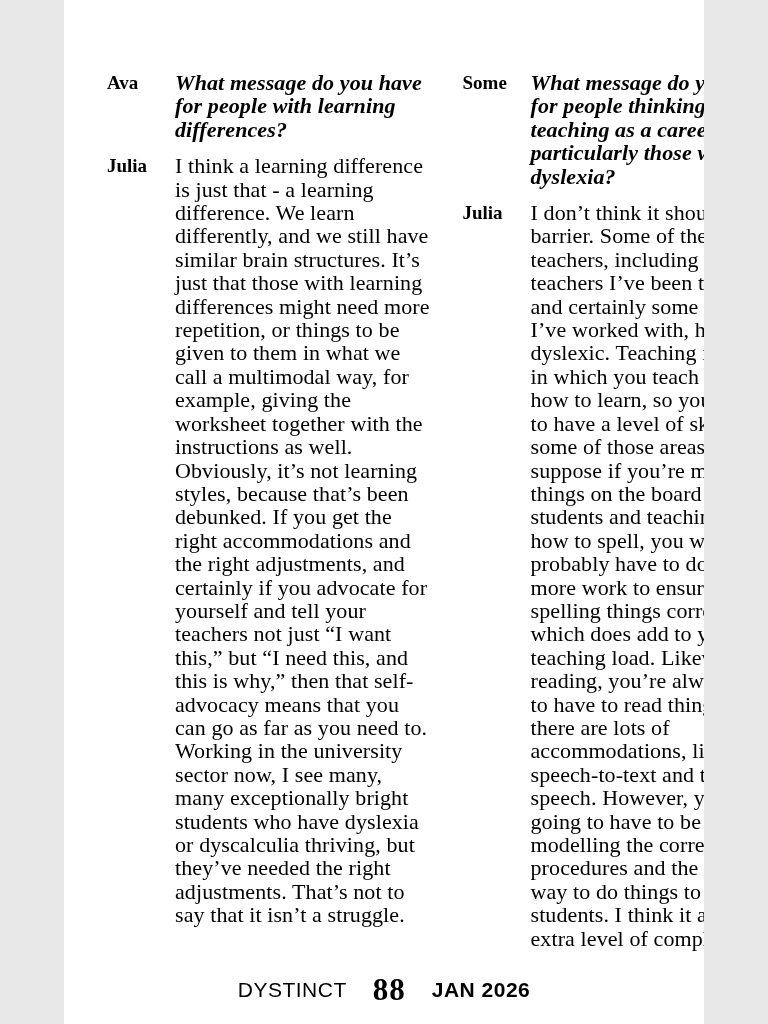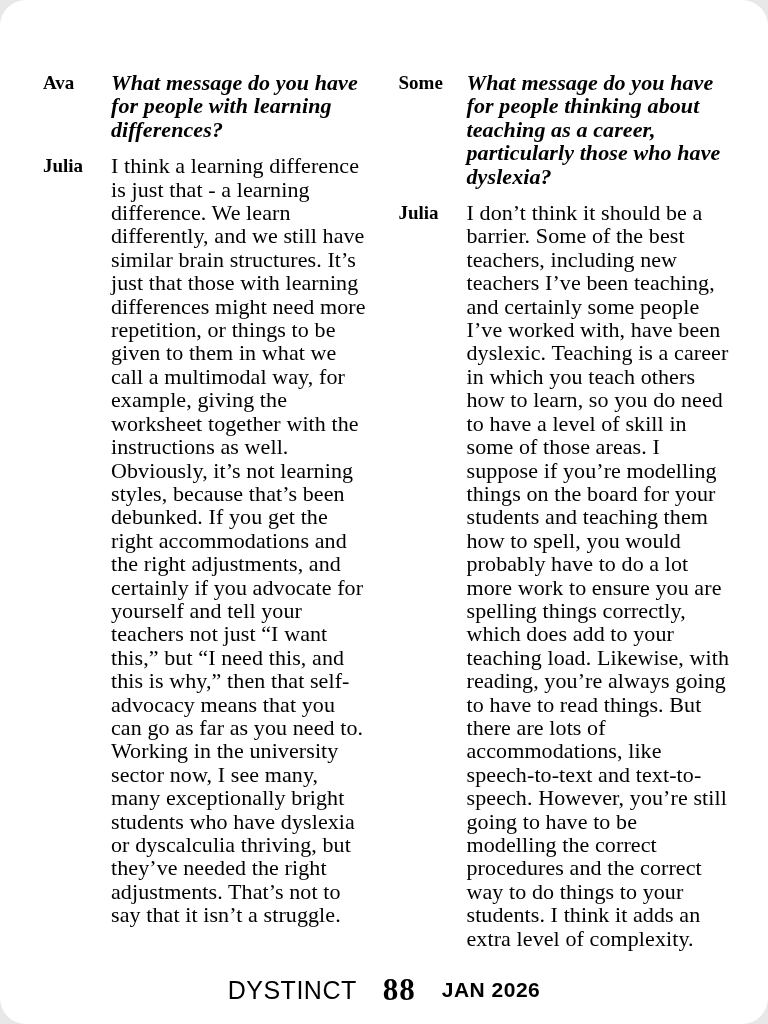--- a/index.html
+++ b/index.html
@@ -1,26 +1,25 @@
 <!DOCTYPE html>
 <html><head>
 <meta charset="utf-8">
 <style>
   * { margin: 0; padding: 0; box-sizing: border-box; }
   html, body { background: #e8e8e8; }
   .page {
     position: relative;
-    width: 768px;
+    width: 640px;
     height: 1024px;
     margin: 0 auto;
     background: #ffffff;
     color: #000000;
     font-family: "Liberation Serif", serif;
     overflow: hidden;
-    border-radius: 26px;
   }
   .columns {
     position: absolute;
     top: 71px;
     left: 43px;
     width: 689px;
     display: flex;
     gap: 22px;
   }
   .column {
@@ -54,21 +53,21 @@
     top: 972px;
     left: 0;
     width: 100%;
     display: flex;
     justify-content: center;
     align-items: center;
     gap: 26px;
     font-family: "Liberation Sans", sans-serif;
   }
   .footer .mag {
-    font-size: 25px;
+    font-size: 21px;
     font-weight: 500;
     letter-spacing: 0.5px;
   }
   .footer .pagenum {
     font-size: 31px;
     font-weight: bold;
     letter-spacing: 1px;
     font-family: Liberation Serif, serif;
   }
   .footer .issue {

